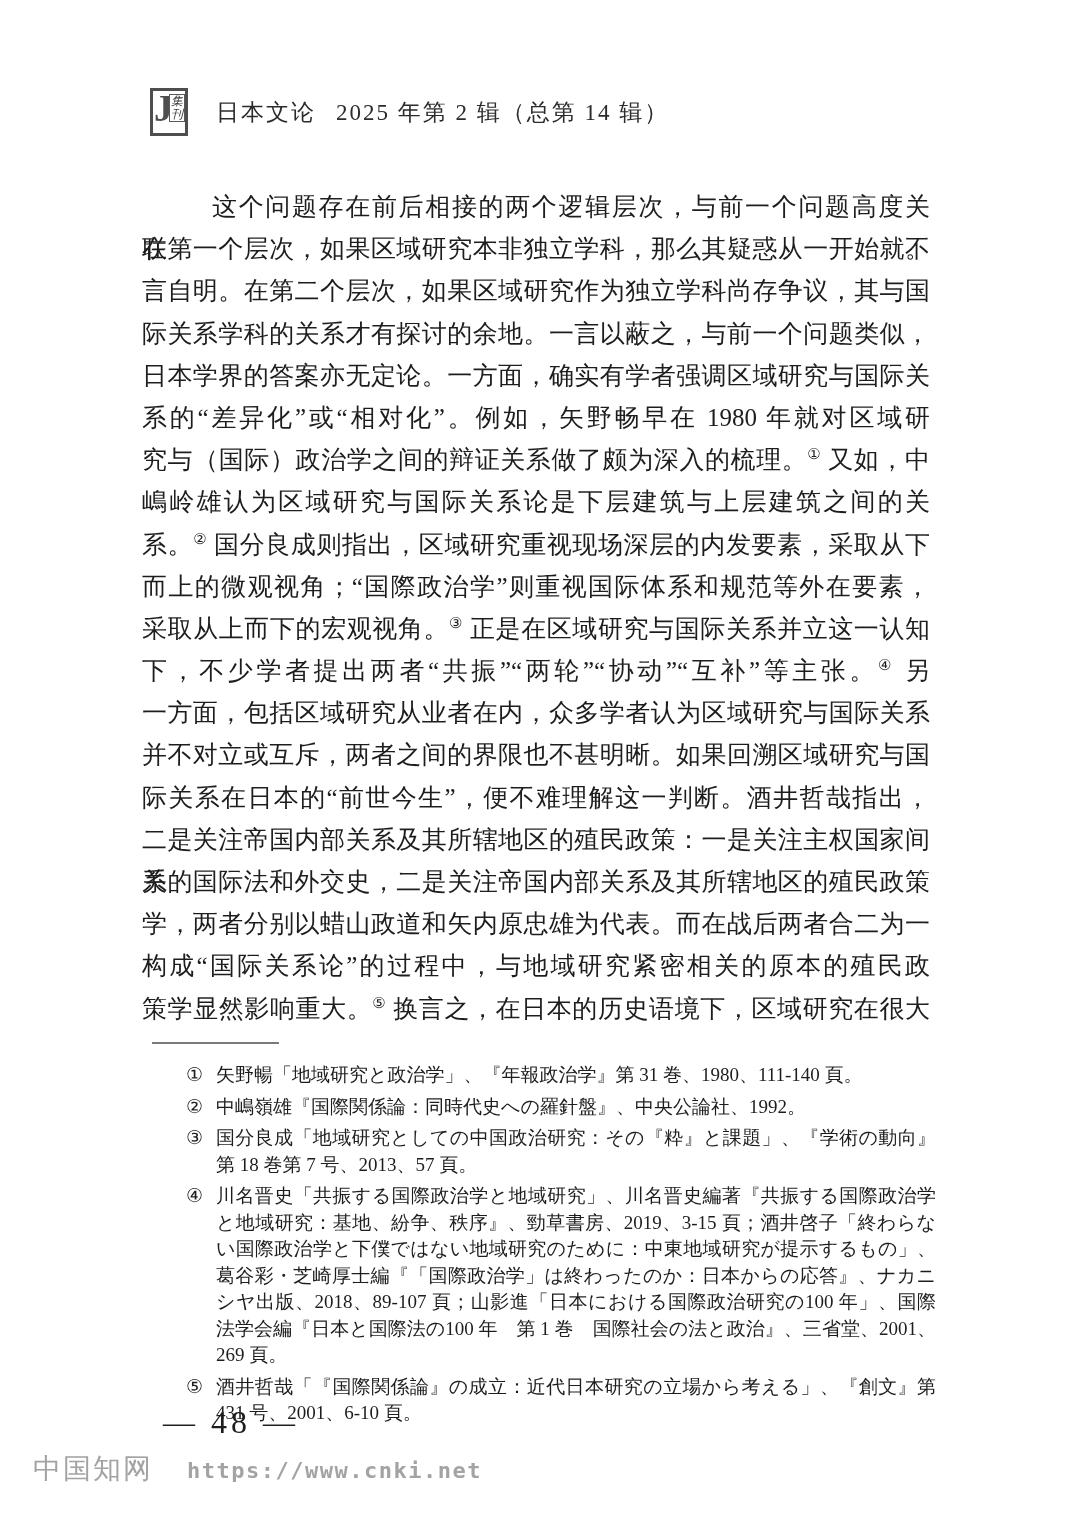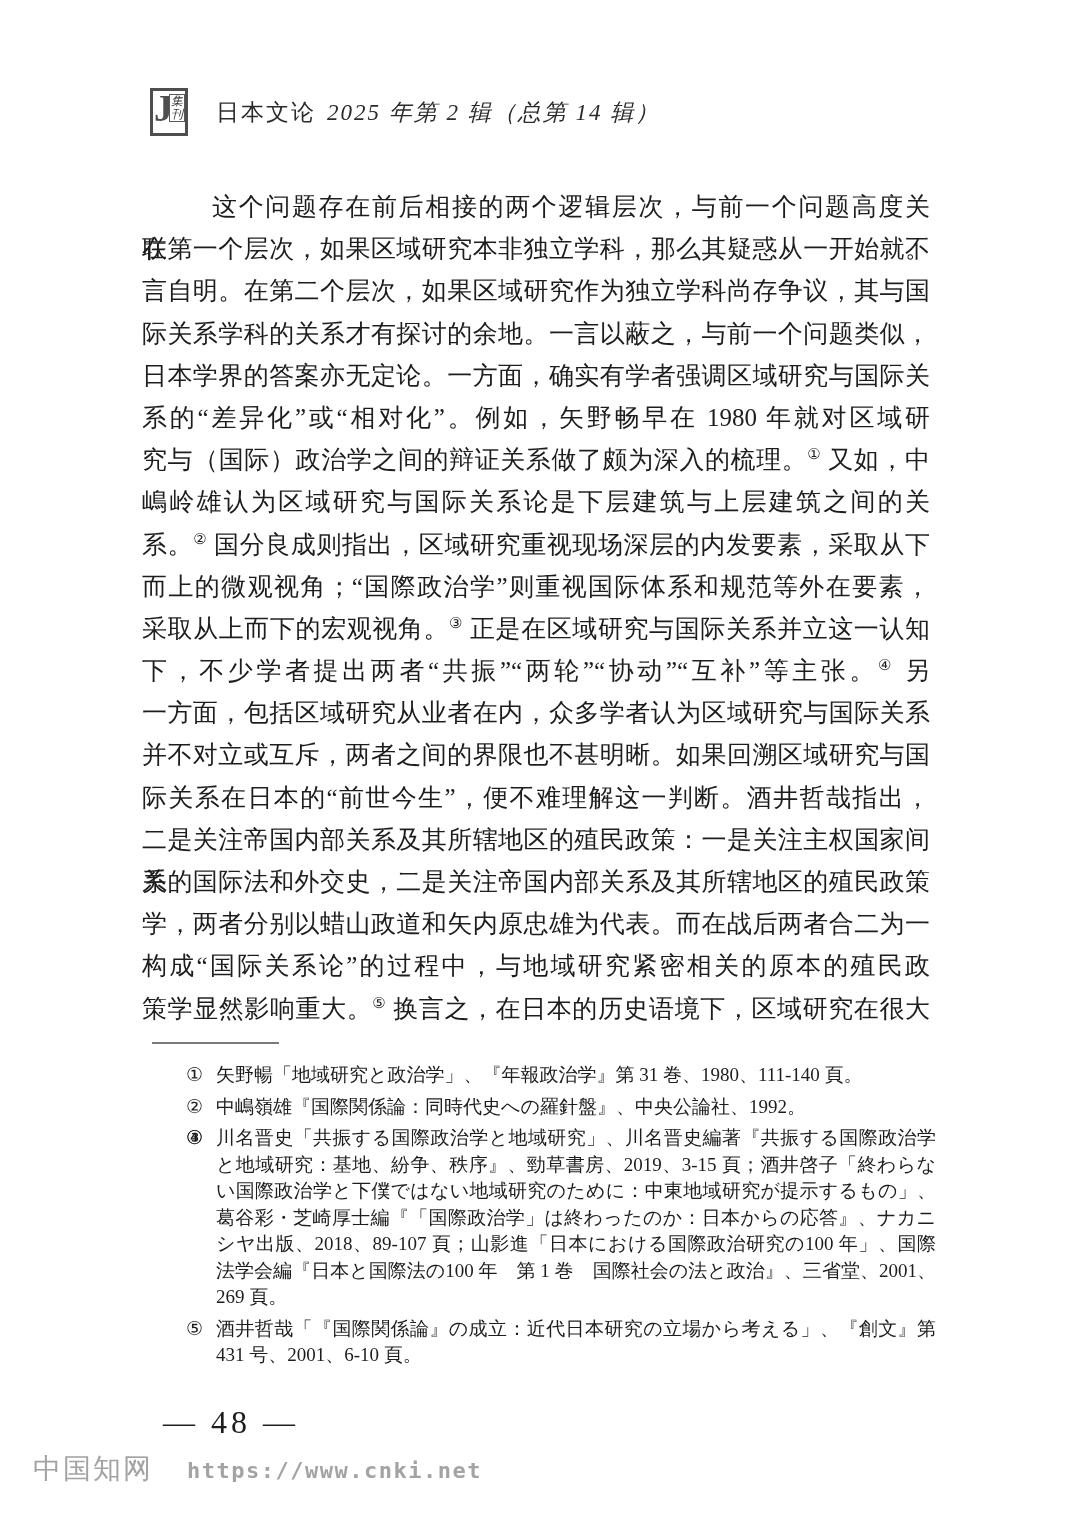--- a/index.html
+++ b/index.html
@@ -22,21 +22,21 @@
     font-size: 38px; font-weight: bold; color: #4e4e4e;
     font-family: "Liberation Serif", serif; line-height: 48px;
   }
   .logo-label {
     position: absolute; right: 0px; top: 3px;
     display: flex; flex-direction: column; align-items: center;
     border: 1px solid #5a5a5a; background: #fff; padding: 0 1px;
     font-size: 12px; line-height: 13px; color: #3a3a3a; font-style: normal;
   }
   .hdr-text { margin-left: 28px; font-size: 23px; color: #2b2b2b; letter-spacing: 2px; white-space: nowrap; }
-  .hdr-text .issue { margin-left: 11px; font-style: italic; }
+  .hdr-text .issue { margin-left: 20px; }
 
   
   .bodytext { position: absolute; top: 186px; left: 142px; width: 788px; }
   .bline {
     font-size: 25px; line-height: 42.2px; height: 42.2px;
     color: #1d1d1d;
     text-align: justify; text-align-last: justify;
     white-space: normal;
   }
   .bline.first { text-indent: 70px; }
@@ -105,20 +105,21 @@
     <div class="footnote">
       <span class="fn-marker">①</span>
       <span class="fn-text">矢野暢「地域研究と政治学」、『年報政治学』第 31 巻、1980、111-140 頁。</span>
     </div>
     <div class="footnote">
       <span class="fn-marker">②</span>
       <span class="fn-text">中嶋嶺雄『国際関係論：同時代史への羅針盤』、中央公論社、1992。</span>
     </div>
     <div class="footnote">
       <span class="fn-marker">③</span>
+      <span class="fn-text">国分良成「地域研究としての中国政治研究：その『粋』と課題」、『学術の動向』第 18 巻第 7 号、2013、57 頁。</span>
     </div>
     <div class="footnote">
       <span class="fn-marker">④</span>
       <span class="fn-text">川名晋史「共振する国際政治学と地域研究」、川名晋史編著『共振する国際政治学と地域研究：基地、紛争、秩序』、勁草書房、2019、3-15 頁；酒井啓子「終わらない国際政治学と下僕ではない地域研究のために：中東地域研究が提示するもの」、葛谷彩・芝崎厚士編『「国際政治学」は終わったのか：日本からの応答』、ナカニシヤ出版、2018、89-107 頁；山影進「日本における国際政治研究の100 年」、国際法学会編『日本と国際法の100 年　第 1 巻　国際社会の法と政治』、三省堂、2001、269 頁。</span>
     </div>
     <div class="footnote">
       <span class="fn-marker">⑤</span>
       <span class="fn-text">酒井哲哉「『国際関係論』の成立：近代日本研究の立場から考える」、『創文』第 431 号、2001、6-10 頁。</span>
     </div>
   </div>

